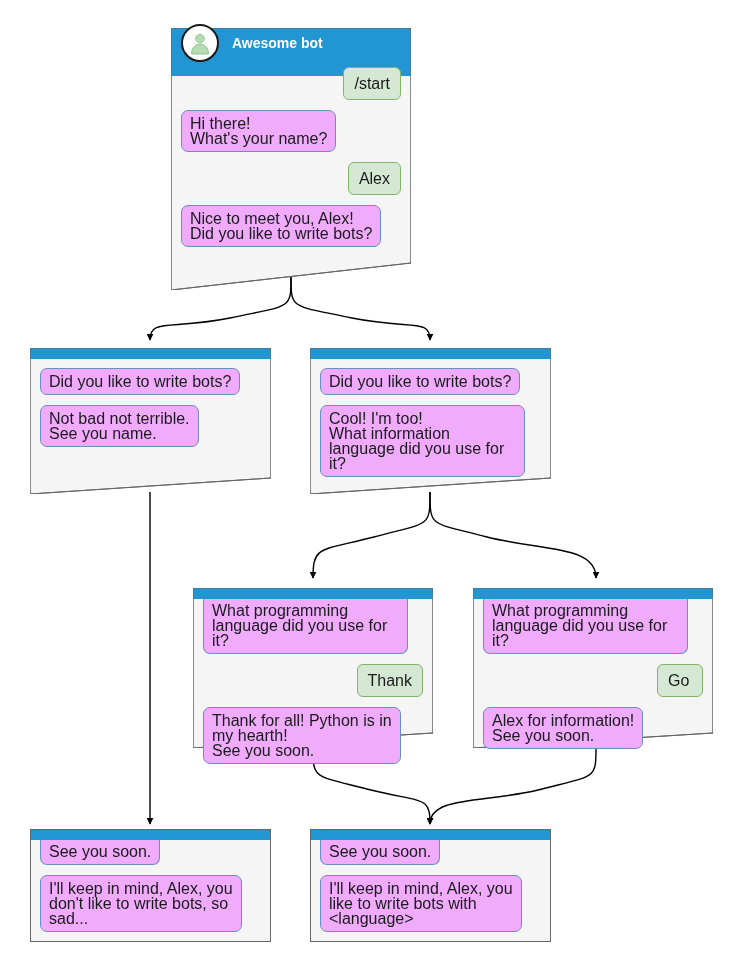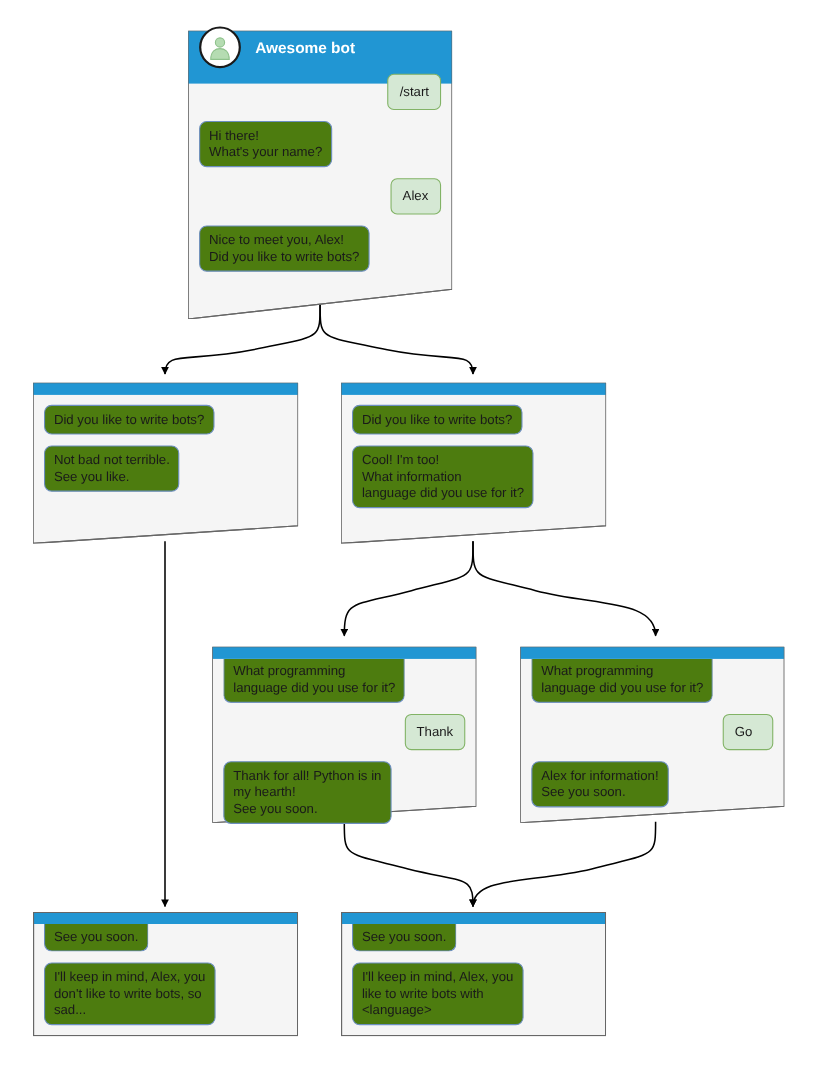--- a/index.html
+++ b/index.html
@@ -93,31 +93,31 @@
   }
 
   .row {
     display: flex;
     margin-bottom: 10px;
   }
   .row.left  { justify-content: flex-start; }
   .row.right { justify-content: flex-end; }
 
   .bubble {
-    font-size: 12px;
+    font-size: 16px;
     line-height: 15px;
     color: #1a1a1a;
     border-radius: 7px;
     padding: 5px 8px;
     box-sizing: border-box;
     white-space: pre-line;
     max-width: 205px;
   }
   .bubble.bot {
-    background: #4d7c0f;
+    background: #f0abfc;
     border: 1px solid #6c8ebf;
   }
   .bubble.user {
     background: #d5e8d4;
     border: 1px solid #82b366;
     border-radius: 6px;
     padding: 8px 10px;
     min-width: 46px;
     text-align: left;
   }
@@ -203,21 +203,21 @@
       <polygon points="0,0 241,0 241,130 0,146" fill="none" stroke="#666666" stroke-width="1"></polygon>
     </svg>
     <div class="node-content">
       <div class="thinbar"></div>
       <div class="msgs">
         <div class="row left">
           <div class="bubble bot">Did you like to write bots?</div>
         </div>
         <div class="row left">
           <div class="bubble bot">Not bad not terrible.
-See you like.</div>
+See you name.</div>
         </div>
       </div>
     </div>
   </div>
 
   <div class="node" style="left:310px; top:348px; width:241px; height:146px;">
     <svg class="node-shape" viewBox="0 0 241 146" preserveAspectRatio="none" xmlns="http://www.w3.org/2000/svg">
       <polygon points="0,0 241,0 241,130 0,146" fill="#f5f5f5" stroke="#666666" stroke-width="1"></polygon>
       <rect x="0" y="0" width="241" height="11" fill="#2196d3"></rect>
       <polygon points="0,0 241,0 241,130 0,146" fill="none" stroke="#666666" stroke-width="1"></polygon>

